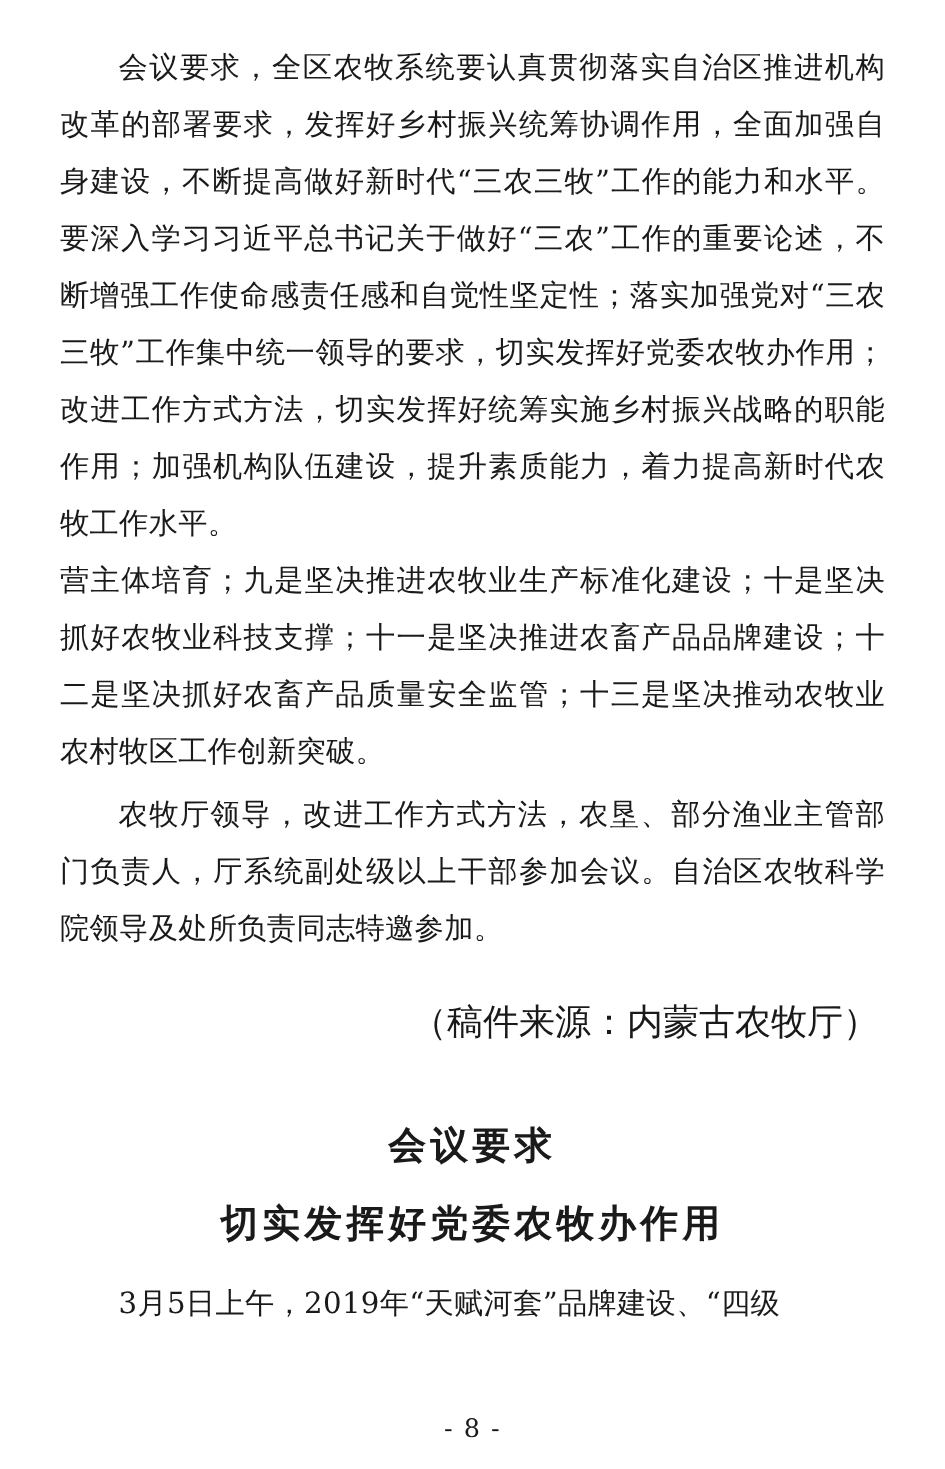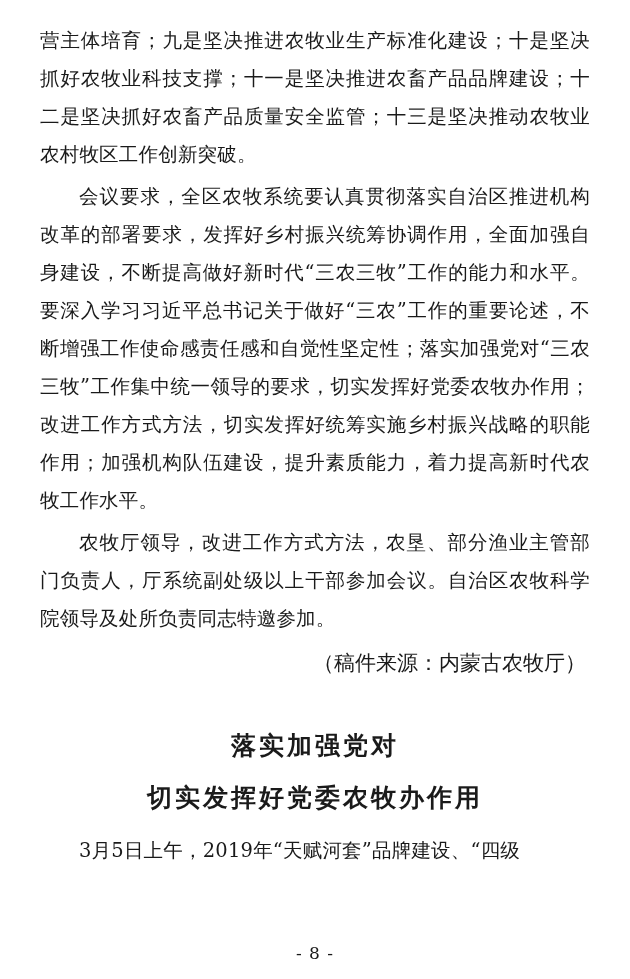--- a/index.html
+++ b/index.html
@@ -30,24 +30,24 @@
     letter-spacing: 0.2px;
     margin: 0;
   }
   .indent {
     text-indent: 2em;
   }
   .p-gap {
     margin-top: 4px;
   }
   .source-line {
-    font-size: 21px;
+    font-size: 24px;
     line-height: 38px;
     text-align: right;
-    margin: 6px 0 0 0;
+    margin: 24px 0 0 0;
     padding-right: 4px;
   }
   .headline-block {
     margin-top: 38px;
     text-align: center;
   }
   .headline {
     font-family: "DejaVu Serif", "Liberation Serif", serif;
     font-weight: bold;
     font-size: 25px;
@@ -69,30 +69,30 @@
     font-size: 17px;
     font-family: "DejaVu Serif", "Liberation Serif", serif;
     letter-spacing: 1px;
   }
 </style>
 </head>
 <body>
 
 <div class="page">
 
+  <p class="body-text indent p-gap">会议要求，全区农牧系统要认真贯彻落实自治区推进机构改革的部署要求，发挥好乡村振兴统筹协调作用，全面加强自身建设，不断提高做好新时代“三农三牧”工作的能力和水平。要深入学习习近平总书记关于做好“三农”工作的重要论述，不断增强工作使命感责任感和自觉性坚定性；落实加强党对“三农三牧”工作集中统一领导的要求，切实发挥好党委农牧办作用；改进工作方式方法，切实发挥好统筹实施乡村振兴战略的职能作用；加强机构队伍建设，提升素质能力，着力提高新时代农牧工作水平。</p>
+
   <p class="body-text">营主体培育；九是坚决推进农牧业生产标准化建设；十是坚决抓好农牧业科技支撑；十一是坚决推进农畜产品品牌建设；十二是坚决抓好农畜产品质量安全监管；十三是坚决推动农牧业农村牧区工作创新突破。</p>
-
-  <p class="body-text indent p-gap">会议要求，全区农牧系统要认真贯彻落实自治区推进机构改革的部署要求，发挥好乡村振兴统筹协调作用，全面加强自身建设，不断提高做好新时代“三农三牧”工作的能力和水平。要深入学习习近平总书记关于做好“三农”工作的重要论述，不断增强工作使命感责任感和自觉性坚定性；落实加强党对“三农三牧”工作集中统一领导的要求，切实发挥好党委农牧办作用；改进工作方式方法，切实发挥好统筹实施乡村振兴战略的职能作用；加强机构队伍建设，提升素质能力，着力提高新时代农牧工作水平。</p>
 
   <p class="body-text indent p-gap">农牧厅领导，改进工作方式方法，农垦、部分渔业主管部门负责人，厅系统副处级以上干部参加会议。自治区农牧科学院领导及处所负责同志特邀参加。</p>
 
   <p class="source-line">（稿件来源：内蒙古农牧厅）</p>
 
   <div class="headline-block">
-    <div class="headline">落实加强党对</div>
+    <div class="headline">会议要求</div>
     <div class="headline second">切实发挥好党委农牧办作用</div>
   </div>
 
   <p class="body-text indent after-headline">3月5日上午，2019年“天赋河套”品牌建设、“四级</p>
 
   <div class="page-number">- 8 -</div>
 
 </div>
 
 </body></html>

